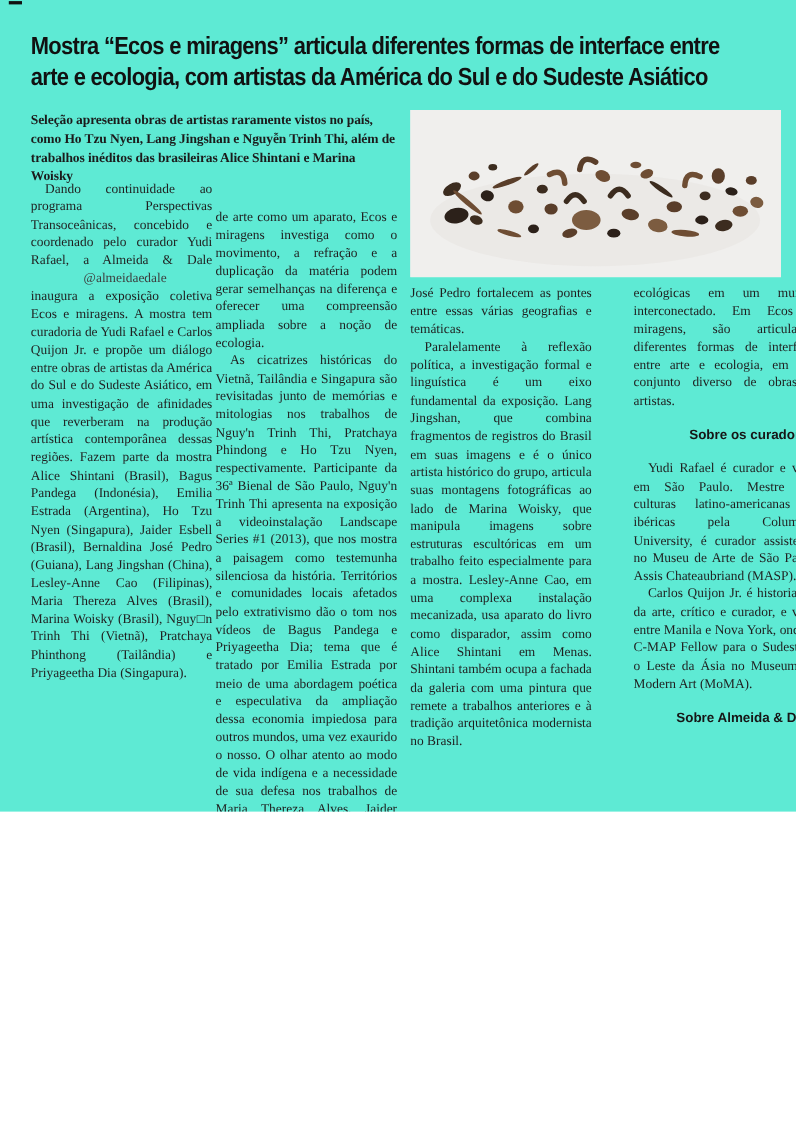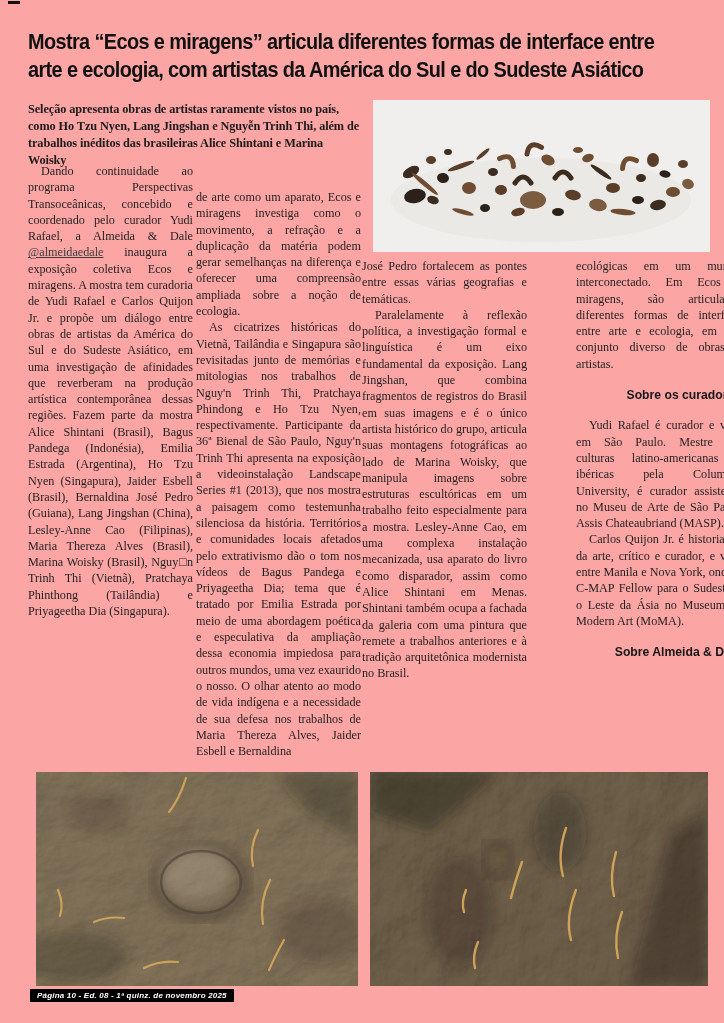--- a/index.html
+++ b/index.html
@@ -1,17 +1,17 @@
 <!DOCTYPE html>
 <html lang="pt" style="--headline_text: #111111; --body_text: #1f1f1f; --folio_bg: #000000; --folio_text: #ffffff; --photo_backdrop: #f0efed; --gold_vein: #d8a85c;"><head>
 <meta charset="utf-8">
 <style>
   html,body{margin:0;padding:0;background:#ffffff;}
   .page{
-    position:relative;width:724px;height:1023px;background:#fca5a5;
+    position:relative;width:724px;height:738px;background:#5eead4;
     overflow:hidden;font-family:"Liberation Serif",serif;
   }
   .crop-mark{position:absolute;left:8px;top:1px;width:12px;height:3px;background:#111;}
   
   .headline{
     position:absolute;left:28px;top:28px;width:690px;margin:0;
     color:var(--headline_text,#111);font-family:"Liberation Sans",sans-serif;
     font-weight:bold;
   }
   .hl-line{
@@ -32,28 +32,28 @@
   .photo-top svg{display:block;}
   
   .col{
     position:absolute;width:165px;color:var(--body_text,#1f1f1f);
     font-size:12.2px;line-height:16.3px;text-align:justify;overflow:hidden;
   }
   .col p{margin:0;text-indent:13px;}
   .col p.cont{text-indent:0;}
   .col1{left:28px;top:163px;height:618px;}
   .col2{left:196px;top:163px;height:618px;margin-top:26px;}
-  .col3{left:362px;top:258px;height:523px;}
+  .col3{left:373px;top:258px;height:523px;}
   .col4{left:576px;top:258px;height:523px;}
   .subhead{
     display:block;text-align:right;font-family:"Liberation Sans",sans-serif;
     font-weight:bold;font-size:12.2px;margin:15px 0 14px 0;text-indent:0;
     color:#161616;
   }
-  .handle-link{color:#3d3d3d;text-decoration:underline;cursor:pointer;}
+  .handle-link{color:#3d3d3d;cursor:pointer;margin-left:48px;}
   
   .photo-bottom{position:absolute;margin:0;}
   .photo-bl{left:36px;top:772px;width:322px;height:214px;}
   .photo-br{left:370px;top:772px;width:338px;height:214px;}
   .photo-bottom svg{display:block;}
   .gold{stroke:var(--gold_vein,#d8a85c);}
   
   .folio{
     position:absolute;left:30px;top:989px;height:13px;padding:0 7px;
     background:var(--folio_bg,#000);color:var(--folio_text,#fff);

